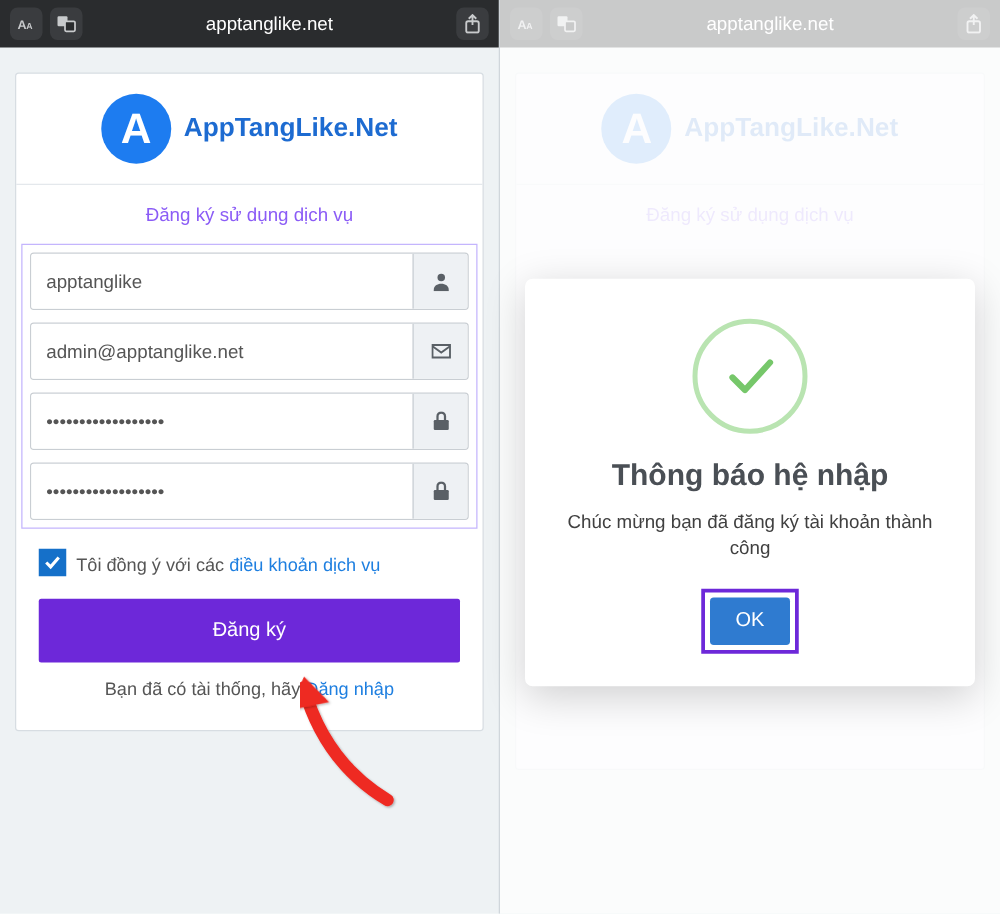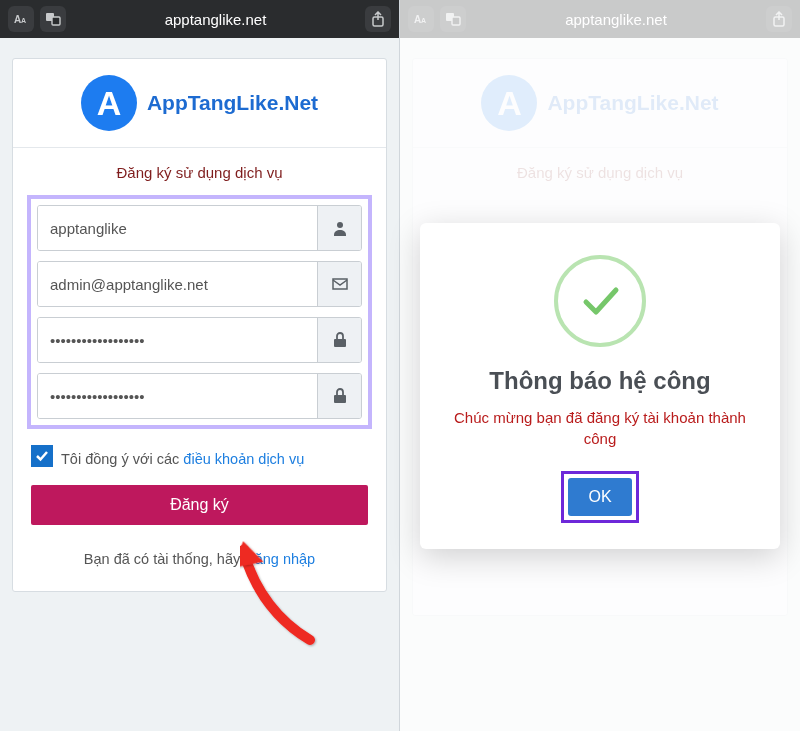--- a/index.html
+++ b/index.html
@@ -68,27 +68,27 @@
       font-size: 34px;
       font-weight: 700;
     }
     .logo-text {
       color: #1d6bd1;
       font-size: 21px;
       font-weight: 700;
     }
     .section-title {
       text-align: center;
-      color: #7f1d1d;
+      color: #8b5cf6;
       font-size: 15px;
       padding: 16px 0 14px;
     }
     .form-box {
-      margin: 0 14px;
-      border: 4px solid #c4b5fd;
+      margin: 0 4px;
+      border: 1px solid #c4b5fd;
       padding: 6px;
     }
     .input-group {
       display: flex;
       border: 1px solid #c9ced3;
       border-radius: 3px;
       height: 46px;
       margin-bottom: 10px;
       background: #fff;
       overflow: hidden;
@@ -123,25 +123,25 @@
       width: 22px; height: 22px;
       background: #1570c9;
       display: flex;
       align-items: center;
       justify-content: center;
       color: #fff;
       font-size: 15px;
     }
     .link { color: #1e7fe0; }
     .submit-btn {
-      margin: 6px 18px 16px;
-      background: #be185d;
+      margin: 6px 18px 4px;
+      background: #6d28d9;
       color: #fff;
       border: none;
-      height: 40px;
+      height: 51px;
       font-size: 16px;
       border-radius: 2px;
       width: calc(100% - 36px);
       cursor: pointer;
       position: relative;
     }
     .login-row {
       text-align: center;
       font-size: 14.5px;
       color: #555;
@@ -183,21 +183,21 @@
       align-items: center;
       justify-content: center;
     }
     .modal h2 {
       font-size: 24px;
       color: #4a4f55;
       font-weight: 600;
       margin-bottom: 12px;
     }
     .modal p {
-      color: #b91c1c;
+      color: #404040;
       font-size: 15px;
       line-height: 1.4;
       margin-bottom: 22px;
     }
     .ok-wrap {
       display: inline-block;
       border: 3px solid #6d28d9;
       padding: 4px;
     }
     .ok-btn {
@@ -345,20 +345,20 @@
     </div>
   </div>
 
   <div class="overlay">
     <div class="modal">
       <div class="check-ring">
         <svg width="48" height="48" viewBox="0 0 48 48" fill="none" stroke="#76c76a" stroke-width="5" stroke-linecap="round" stroke-linejoin="round">
             <path d="M10 25l10 10L40 13"></path>
           </svg>
       </div>
-      <h2>Thông báo hệ công</h2>
+      <h2>Thông báo hệ nhập</h2>
       <p>Chúc mừng bạn đã đăng ký tài khoản thành công</p>
       <span class="ok-wrap">
         <button class="ok-btn">OK</button>
       </span>
     </div>
   </div>
 </div>
 
 </body></html>

